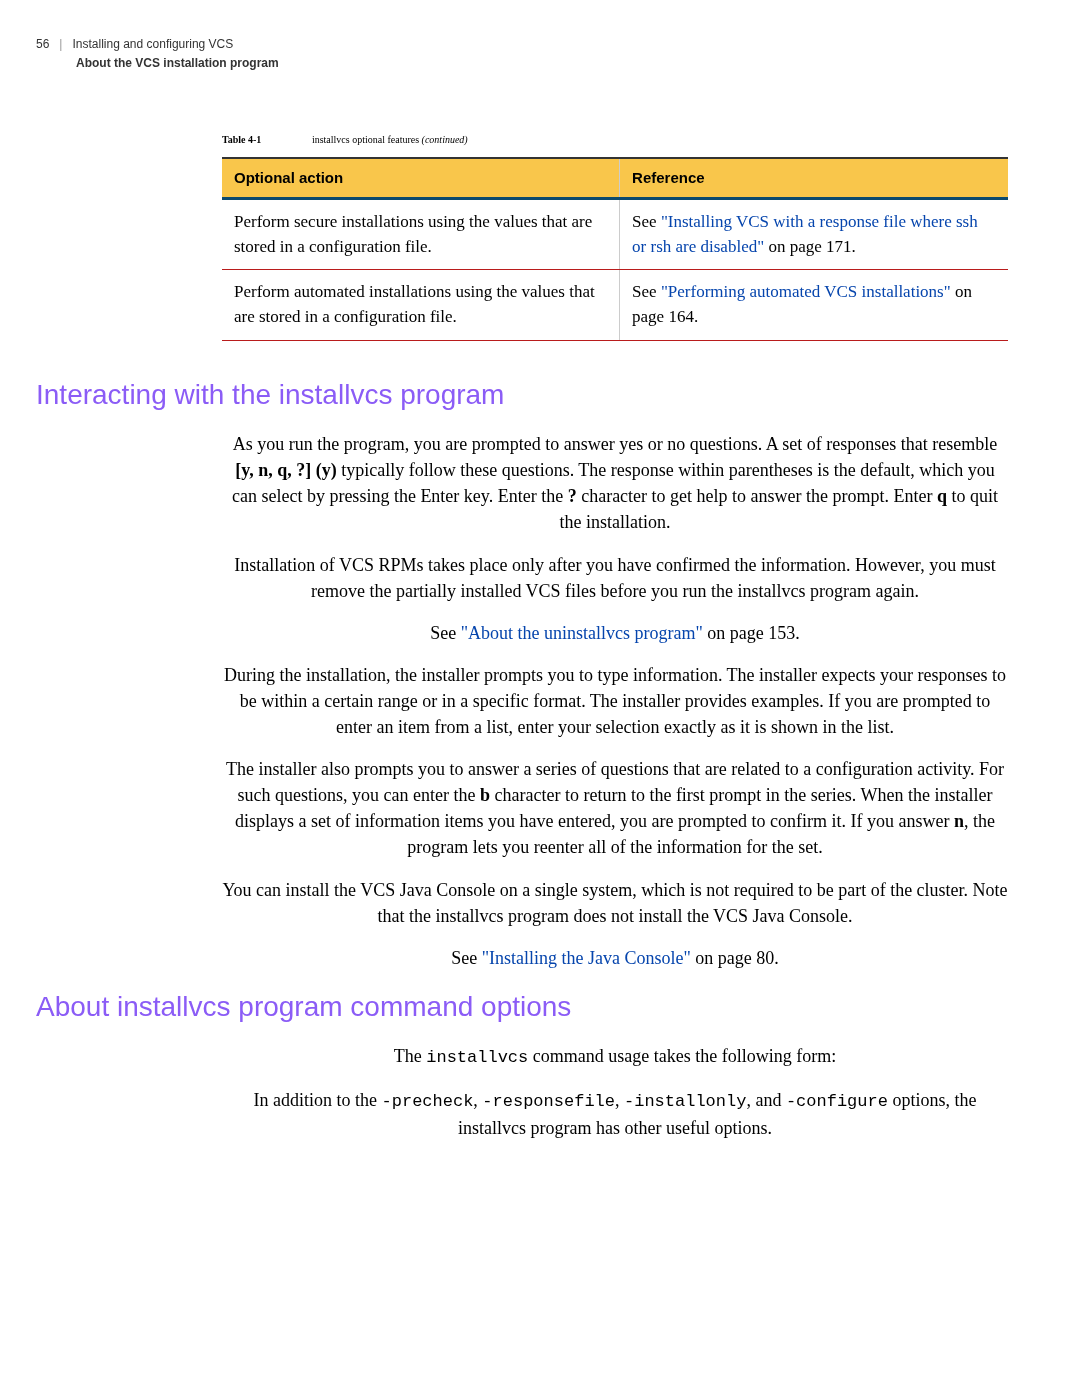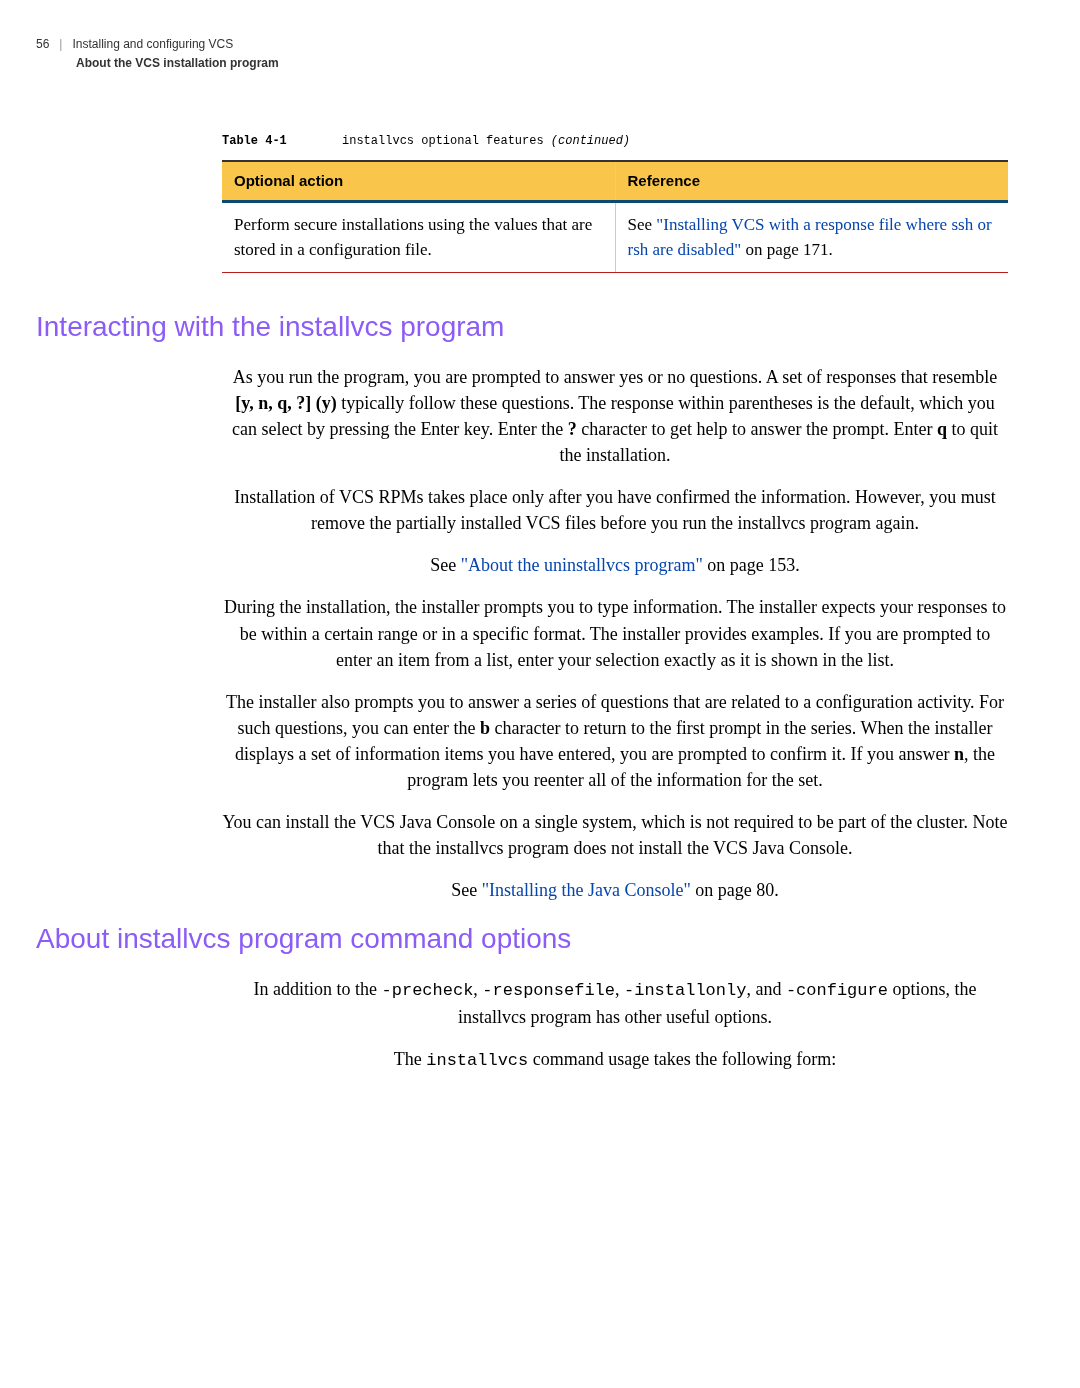--- a/index.html
+++ b/index.html
@@ -17,22 +17,22 @@
     font-size: 12px;
     color: #333;
     margin-bottom: 60px;
   }
   .page-header .line1 { display: flex; align-items: baseline; text-align: right; }
   .page-header .pagenum { margin-right: 10px; }
   .page-header .divider { color: #999; margin-right: 10px; }
   .page-header .line2 { font-weight: bold; padding-left: 40px; margin-top: 2px; }
   .content { margin-left: 186px; }
   .table-caption {
-    font-family: Liberation Mono, monospace;
-    font-size: 12px;
+    font-family: Liberation Serif, serif;
+    font-size: 10px;
     margin-bottom: 10px;
   }
   .table-caption .tnum { font-weight: bold; margin-right: 48px; }
   table { border-collapse: collapse; width: 100%; margin-bottom: 34px; }
   table thead th {
     background: #f9c64b;
     font-family: Verdana, Arial, sans-serif;
     font-size: 15px;
     font-weight: bold;
     text-align: left;
@@ -93,20 +93,26 @@
         <th>Reference</th>
       </tr>
     </thead>
     <tbody>
       <tr>
         <td>Perform secure installations using the values that are stored in a configuration file.</td>
         <td>
           <span>See </span><span class="link">"Installing VCS with a response file where ssh or rsh are disabled"</span><span> on page 171.</span>
         </td>
       </tr>
+      <tr>
+        <td>Perform automated installations using the values that are stored in a configuration file.</td>
+        <td>
+          <span>See </span><span class="link">"Performing automated VCS installations"</span><span> on page 164.</span>
+        </td>
+      </tr>
     </tbody>
   </table>
 </div>
 
 <h2>Interacting with the installvcs program</h2>
 <div class="content">
   <p class="body">
     <span>As you run the program, you are prompted to answer yes or no questions. A set of responses that resemble </span><span class="bold">[y, n, q, ?] (y)</span><span> typically follow these questions. The response within parentheses is the default, which you can select by pressing the Enter key. Enter the </span><span class="bold">?</span><span> character to get help to answer the prompt. Enter </span><span class="bold">q</span><span> to quit the installation.</span>
   </p>
   <p class="body">Installation of VCS RPMs takes place only after you have confirmed the information. However, you must remove the partially installed VCS files before you run the installvcs program again.</p>
@@ -119,18 +125,18 @@
   </p>
   <p class="body">You can install the VCS Java Console on a single system, which is not required to be part of the cluster. Note that the installvcs program does not install the VCS Java Console.</p>
   <p class="body">
     <span>See </span><span class="link">"Installing the Java Console"</span><span> on page 80.</span>
   </p>
 </div>
 
 <h2>About installvcs program command options</h2>
 <div class="content">
   <p class="body">
-    <span>In addition to the </span><span class="mono">-precheck</span><span>, </span><span class="mono">-responsefile</span><span>, </span><span class="mono">-installonly</span><span>, and </span><span class="mono">-configure</span><span> options, the installvcs program has other useful options.</span>
+    <span>The </span><span class="mono">installvcs</span><span> command usage takes the following form:</span>
   </p>
   <p class="body">
-    <span>The </span><span class="mono">installvcs</span><span> command usage takes the following form:</span>
+    <span>In addition to the </span><span class="mono">-precheck</span><span>, </span><span class="mono">-responsefile</span><span>, </span><span class="mono">-installonly</span><span>, and </span><span class="mono">-configure</span><span> options, the installvcs program has other useful options.</span>
   </p>
 </div>
 
 </body></html>

